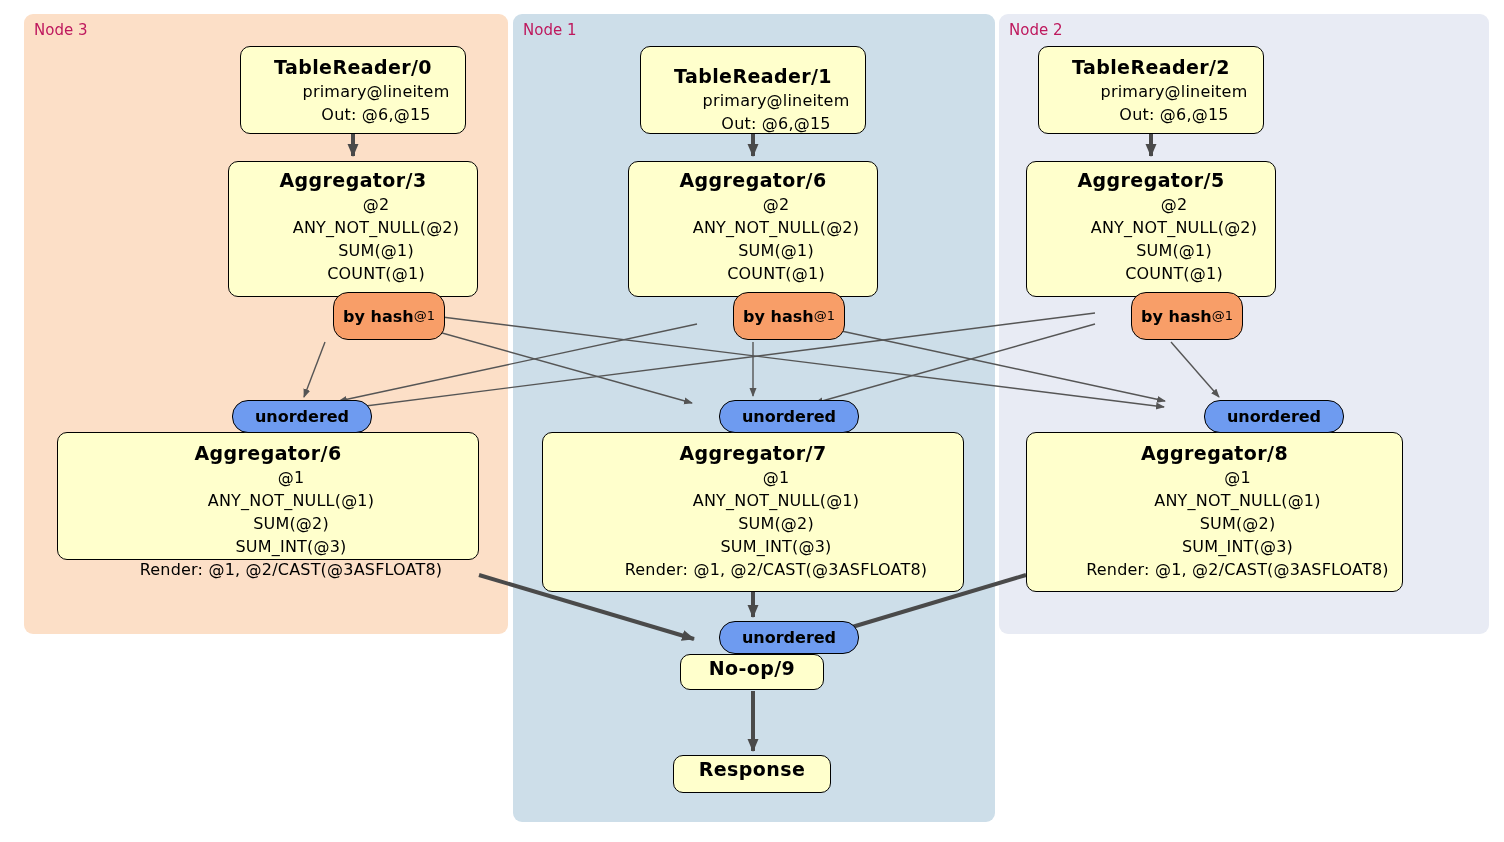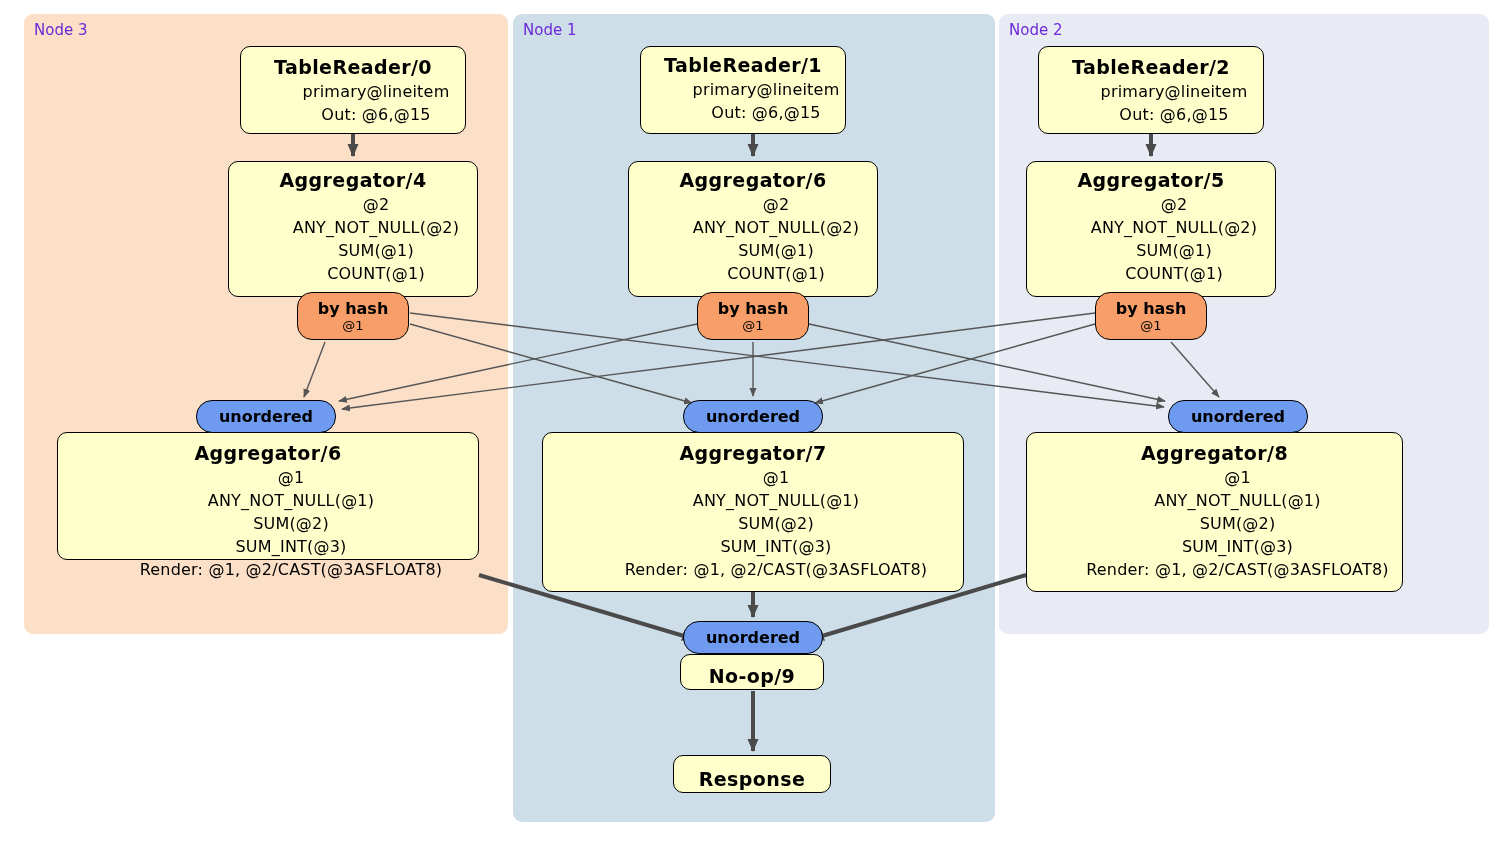--- a/index.html
+++ b/index.html
@@ -35,21 +35,21 @@
     border-radius: 9px;
     z-index: 0;
   }
   #region-node3 { left: 24px;  top: 14px; width: 484px; height: 620px; background: var(--region-node3-bg); }
   #region-node1 { left: 513px; top: 14px; width: 482px; height: 808px; background: var(--region-node1-bg); }
   #region-node2 { left: 999px; top: 14px; width: 490px; height: 620px; background: var(--region-node2-bg); }
   .rlabel {
     display: block;
     padding: 7px 0 0 10px;
     font-size: 15px;
-    color: #6d28d9;
+    color: #be185d;
   }
 
   
   #edges { position: absolute; left: 0; top: 0; z-index: 1; }
   .et { stroke: var(--edge-thin-color); stroke-width: 1.4; fill: none; }
   .ek { stroke: var(--edge-color); stroke-width: 4; fill: none; }
   .mk-thin  { fill: var(--edge-thin-color); }
   .mk-thick { fill: var(--edge-color); }
 
   
@@ -67,44 +67,44 @@
     line-height: 26px;
     letter-spacing: 0.4px;
   }
   .pline {
     font-size: 16px;
     line-height: 23px;
     letter-spacing: 0.2px;
     margin-left: 46px;
   }
   #tr0 { left: 240px;  top: 46px; width: 226px; height: 88px; padding-top: 7px; }
-  #tr1 { left: 640px;  top: 46px; width: 206px; height: 88px; padding-top: 5px; }
+  #tr1 { left: 640px;  top: 46px; width: 226px; height: 88px; padding-top: 16px; }
   #tr2 { left: 1038px; top: 46px; width: 226px; height: 88px; padding-top: 7px; }
   #agg3 { left: 228px;  top: 161px; width: 250px; height: 136px; padding-top: 5px; }
   #agg4 { left: 628px;  top: 161px; width: 250px; height: 136px; padding-top: 5px; }
   #agg5 { left: 1026px; top: 161px; width: 250px; height: 136px; padding-top: 5px; }
   #agg6 { left: 57px;   top: 432px; width: 422px; height: 128px; padding-top: 7px; }
   #agg7 { left: 542px;  top: 432px; width: 422px; height: 160px; padding-top: 7px; }
   #agg8 { left: 1026px; top: 432px; width: 377px; height: 160px; padding-top: 7px; }
   #noop, #resp {
-    display: flex; align-items: flex-end; justify-content: center;
+    display: flex; align-items: flex-start; justify-content: center;
   }
   #noop { left: 680px; top: 654px; width: 144px; height: 36px; }
   #resp { left: 673px; top: 755px; width: 158px; height: 38px; }
 
   
   .router {
     position: absolute;
     border: 1.5px solid var(--box-border);
     display: flex;
-    flex-direction: column;
     align-items: center;
     justify-content: center;
     z-index: 3;
     text-align: left;
+    margin-left: 36px;
   }
   .rhash {
     background: var(--router-hash-bg);
     border-radius: 15px;
     width: 112px;
     height: 48px;
   }
   .rhash .rtitle { font-weight: bold; font-size: 16px; line-height: 19px; }
   .rhash .rdetail { font-size: 13px; line-height: 16px; }
   .runordered {
@@ -182,21 +182,21 @@
   </div>
   <div class="pbox" id="tr2">
     <div class="ptitle">TableReader/2</div>
     <div>
         <div class="pline">primary@lineitem</div>
         <div class="pline">Out: @6,@15</div>
       </div>
   </div>
 
   <div class="pbox" id="agg3">
-    <div class="ptitle">Aggregator/4</div>
+    <div class="ptitle">Aggregator/3</div>
     <div>
         <div class="pline">@2</div>
         <div class="pline">ANY_NOT_NULL(@2)</div>
         <div class="pline">SUM(@1)</div>
         <div class="pline">COUNT(@1)</div>
       </div>
   </div>
   <div class="pbox" id="agg4">
     <div class="ptitle">Aggregator/6</div>
     <div>

